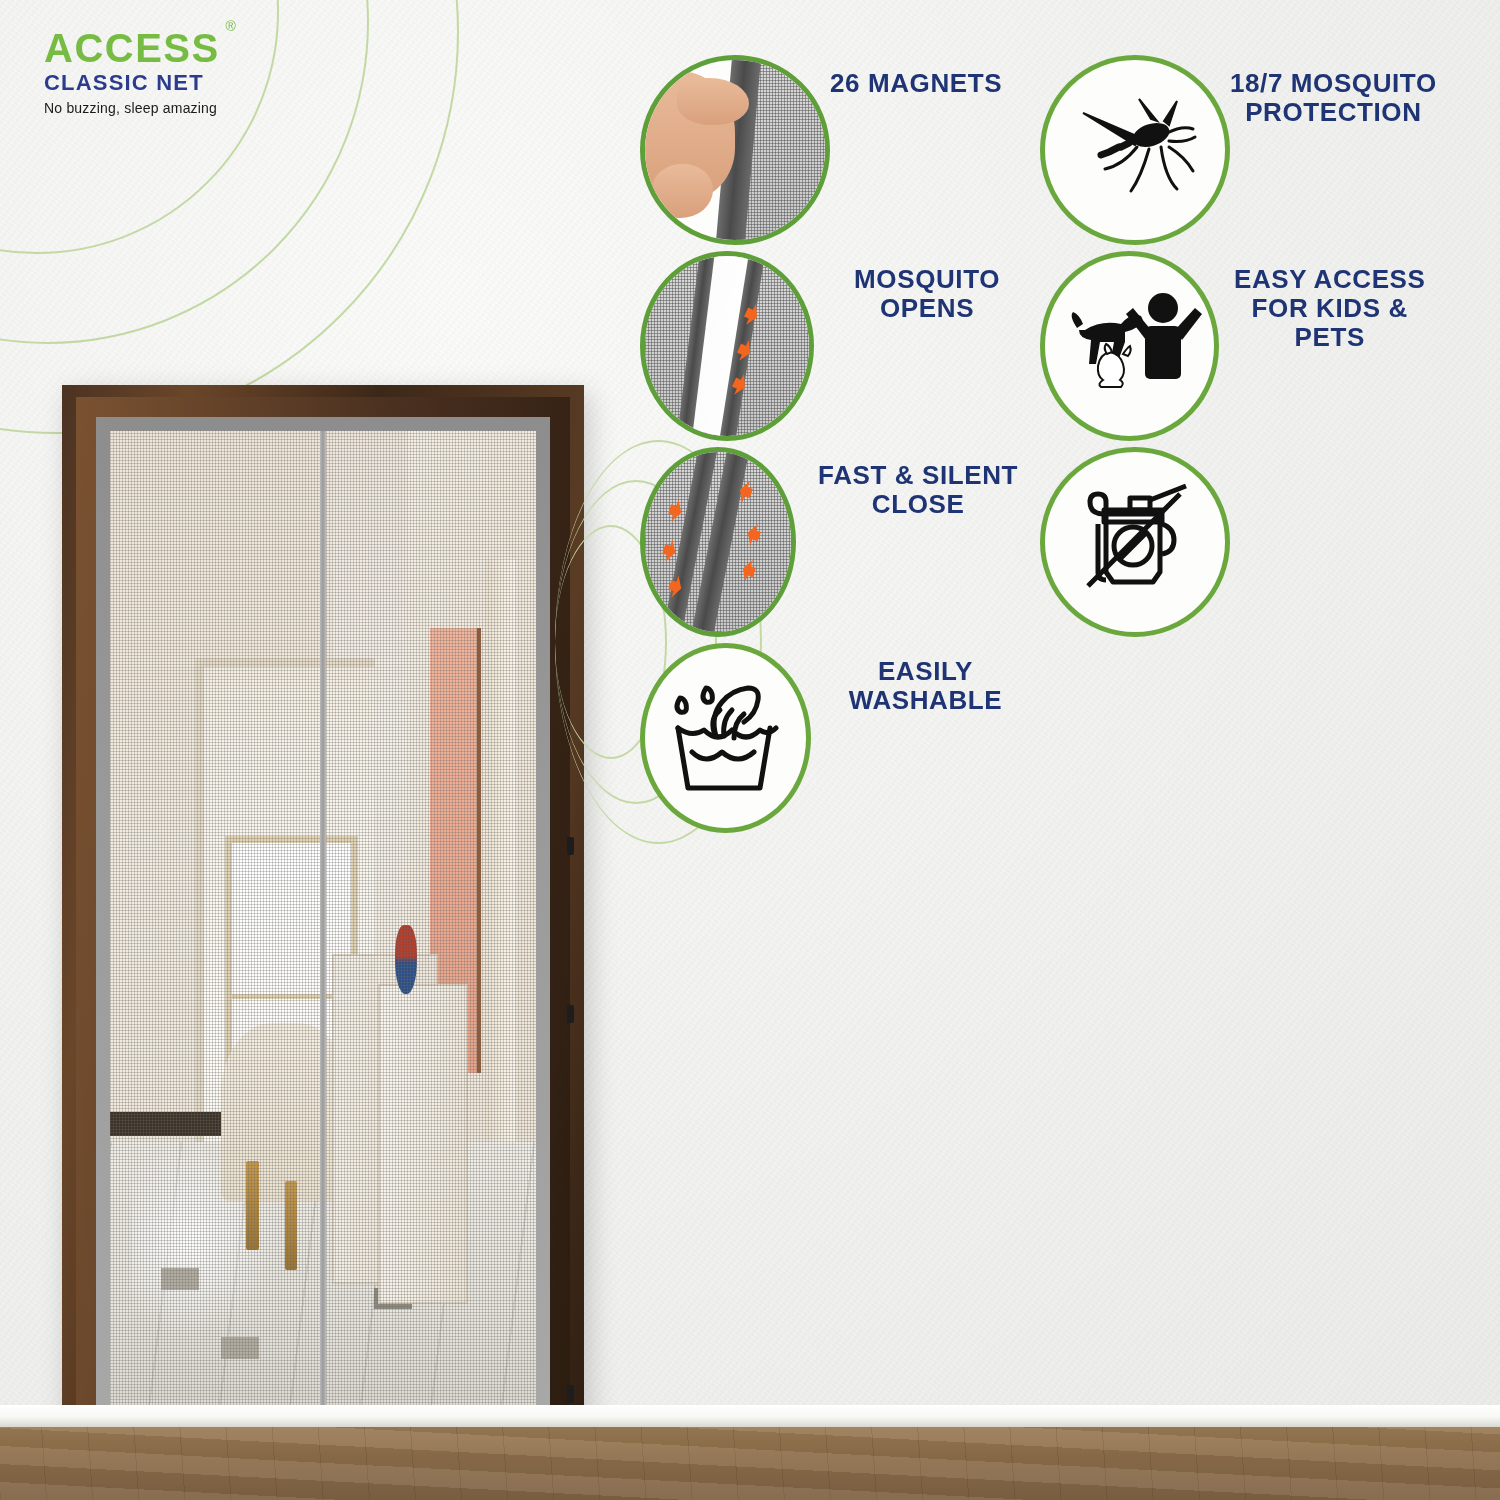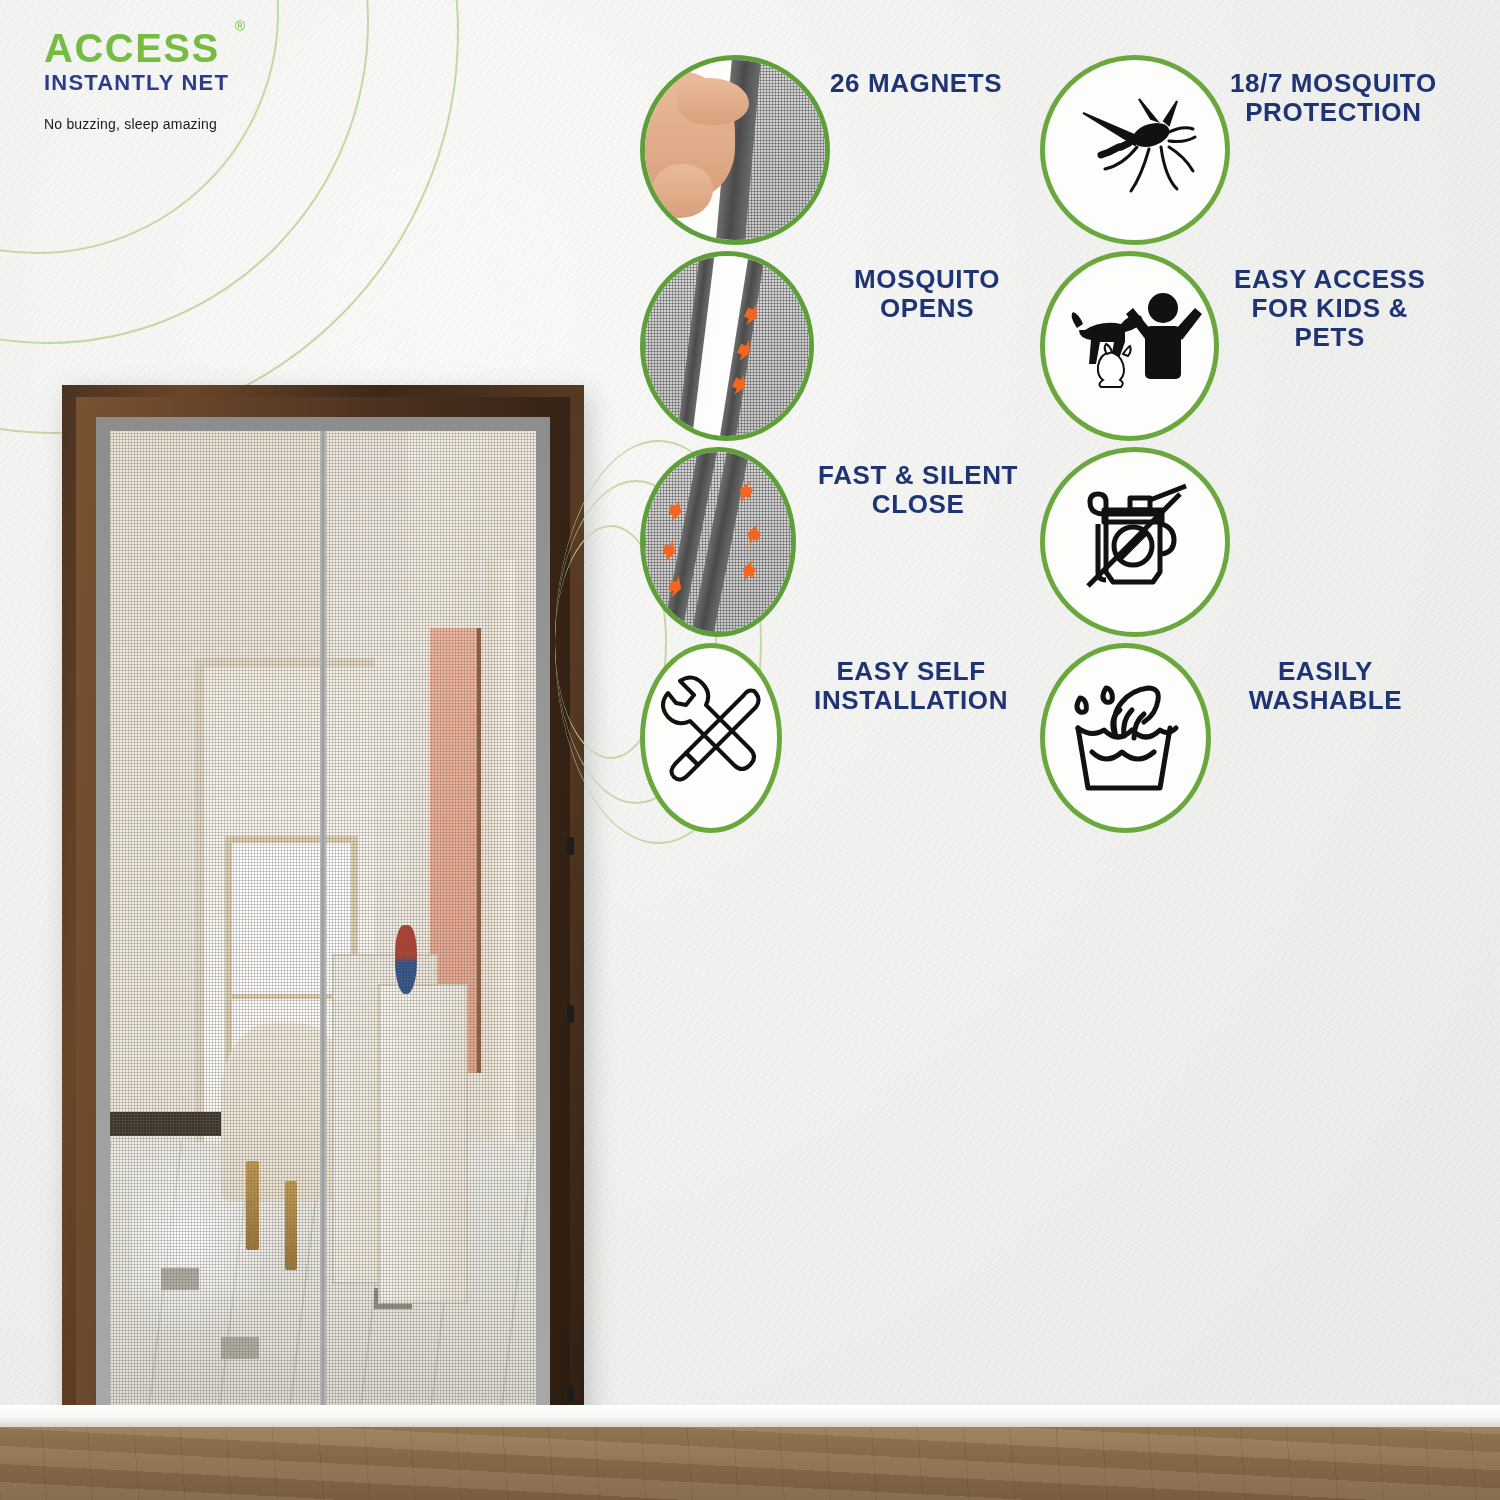--- a/index.html
+++ b/index.html
@@ -57,21 +57,21 @@
     line-height:1;position:relative;display:inline-block;
   }
   #logo-reg{
     position:absolute;top:-10px;right:-16px;font-size:14px;color:#76bc43;font-weight:normal;
   }
   #logo-sub{
     font-size:22px;font-weight:bold;color:#2b3c8e;letter-spacing:1.2px;
     margin-top:4px;line-height:1;
   }
   #logo-tag{
-    font-size:14px;color:#1b1b1b;margin-top:23px;line-height:1;letter-spacing:.2px;
+    font-size:14px;color:#1b1b1b;margin-top:7px;line-height:1;letter-spacing:.2px;
   }
 
   
   #door{
     position:absolute;left:62px;top:385px;width:522px;height:1045px;
     background:linear-gradient(100deg,#4b3322 0%,#6a4629 18%,#3d2818 45%,#5a3c24 78%,#2e1e12 100%);
     box-shadow:6px 8px 26px rgba(0,0,0,0.18);
   }
   #door-inner-bevel{
     position:absolute;left:14px;top:12px;right:14px;bottom:8px;
@@ -199,21 +199,21 @@
 
   <div id="wall-texture"></div>
 
   <div class="arc" id="arc-tl-1"></div>
   <div class="arc" id="arc-tl-2"></div>
   <div class="arc" id="arc-tl-3"></div>
 
   <div id="logo">
     <div id="logo-classic">ACCESS</div>
     <span id="logo-reg">®</span>
-    <div id="logo-sub">INSTANTLY NET</div>
+    <div id="logo-sub">CLASSIC NET</div>
     <div id="logo-tag">No buzzing, sleep amazing</div>
   </div>
 
   <div id="door">
     <div id="door-inner-bevel"></div>
     <div id="door-screenframe">
       <div id="door-screen">
         <div class="room">
           <div id="room-wall-left"></div>
           <div id="room-doorway"></div>
@@ -359,32 +359,20 @@
             <path d="M94 44 q12 4 12 16 q0 12 -12 14"></path>
             <path d="M82 20 L118 6"></path>
             <circle cx="65" cy="66" r="19"></circle>
             <path d="M52 79 L78 53"></path>
             <path d="M20 106 L112 14" stroke-width="5"></path>
           </g>
         </svg>
       </div>
     </div>
 
-    <div class="feature">
-      <div class="f-circle">
-        <svg width="130" height="130" viewBox="0 0 130 130" aria-hidden="true">
-          <g fill="none" stroke="#111" stroke-width="4" stroke-linejoin="round">
-            <path d="M22 20 q-10 12 0 24 q10 10 22 4 l44 44 q8 8 16 0 q8 -8 0 -16 L60 32 q6 -12 -4 -22 q-10 -10 -22 -2 l14 14 l-8 10 l-10 -2 z"></path>
-            <path d="M108 18 q8 8 2 16 L52 92 l-12 -12 L98 22 q4 -6 10 -4 z"></path>
-            <path d="M40 80 l12 12 l-10 10 q-8 8 -14 2 q-6 -6 2 -14 z"></path>
-          </g>
-        </svg>
-      </div>
-      <div class="f-label">EASY SELF INSTALLATION</div>
-    </div>
 
     <div class="feature">
       <div class="f-circle">
         <svg width="135" height="125" viewBox="0 0 135 125" aria-hidden="true">
           <g fill="none" stroke="#111" stroke-width="5" stroke-linejoin="round" stroke-linecap="round">
             <path d="M20 52 l10 60 h72 l10 -60"></path>
             <path d="M20 52 q14 10 26 2 q14 14 28 0 q14 14 28 0 q8 6 16 -2"></path>
             <path d="M34 76 q14 14 30 0 q16 14 32 0"></path>
             <path d="M58 60 q-6 -20 6 -34 q10 -12 26 -14 q12 0 10 12 q-2 14 -14 22"></path>
             <path d="M56 56 q-4 -14 6 -22"></path>

